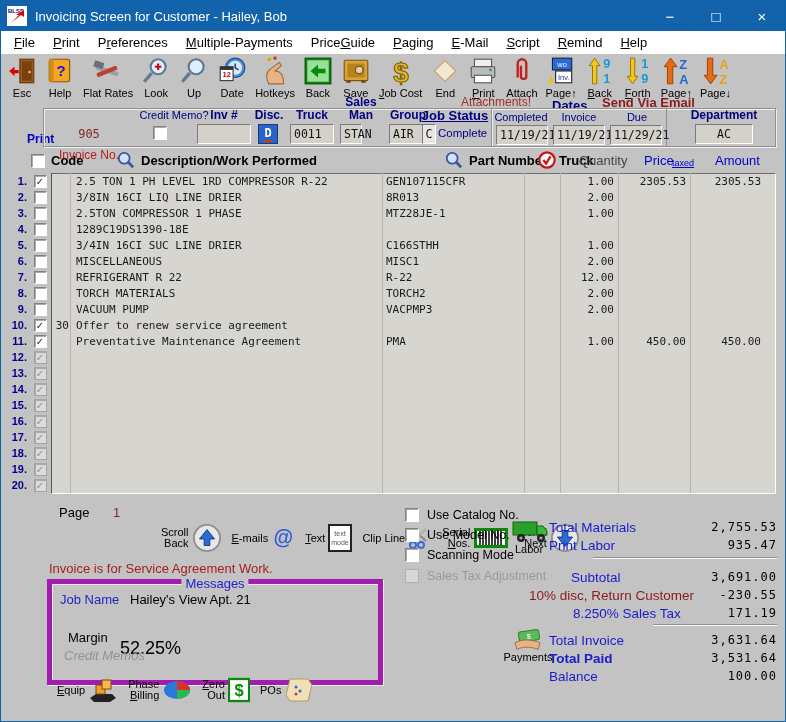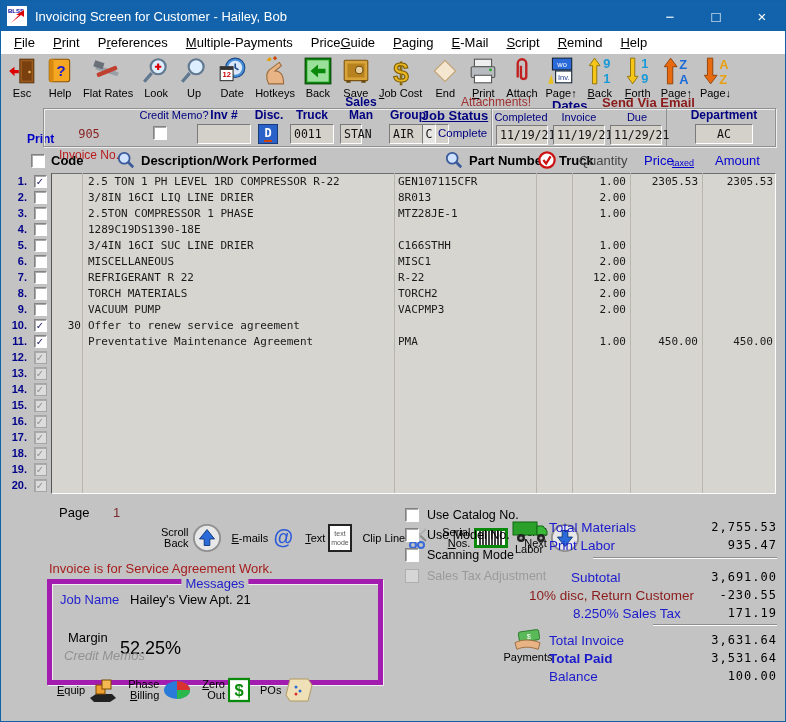--- a/index.html
+++ b/index.html
@@ -52,21 +52,21 @@
   .hicon{position:absolute;top:150px;width:18px;height:18px;}
   .hicon svg{width:100%;height:100%;display:block;}
   
   .gridframe{position:absolute;left:50px;top:172px;width:725px;height:321px;background:#d7d5d0;border:1px solid;border-color:#6e6e6e #fdfdfd #fdfdfd #555;}
   .grid{position:absolute;left:8px;top:172px;width:767px;}
   .grow{display:flex;height:16px;align-items:center;}
   .gnum{width:20px;text-align:right;font-size:11px;color:#00008b;font-weight:bold;padding-right:2px;flex:none;}
   .gcbc{width:22px;display:flex;justify-content:center;flex:none;}
   .gcell{height:16px;font-family:"DejaVu Sans Mono",monospace;font-size:11px;color:#1a1a1a;border-right:1px solid #b8b5af;
     display:flex;align-items:center;overflow:hidden;white-space:nowrap;flex:none;}
-  .c-code{width:32px;justify-content:flex-end;padding-right:1px;}
+  .c-code{width:20px;justify-content:flex-end;padding-right:1px;}
   .c-desc{width:312px;padding-left:5px;}
   .c-part{width:142px;padding-left:3px;}
   .c-truck{width:36px;}
   .c-qty{width:58px;justify-content:flex-end;padding-right:4px;}
   .c-price{width:72px;justify-content:flex-end;padding-right:4px;}
   .c-amt{width:72px;justify-content:flex-end;padding-right:2px;border-right:none;}
   
   .page-lbl{position:absolute;left:58px;top:504px;font-size:13px;color:#000;}
   .page-val{position:absolute;left:112px;top:504px;font-size:13px;color:#7b2b2b;}
   .navrow{position:absolute;left:160px;top:522px;display:flex;align-items:center;}
@@ -348,21 +348,21 @@
     <span class="sunken" style="left:1px;width:44px;text-align:right;">0011</span>
   </div>
 
   <div class="grp" style="left:338px;width:44px;">
     <span class="glabel" style="position:relative;top:-13px;white-space:normal;">Sales Man</span>
     <span class="sunken" style="left:1px;width:22px;">STAN</span>
   </div>
 
   <div class="grp" style="left:386px;width:42px;">
     <span class="glabel">Group</span>
-    <span class="sunken" style="left:2px;width:60px;text-align:center;">AIR</span>
+    <span class="sunken" style="left:2px;width:38px;text-align:center;">AIR</span>
   </div>
 
   <div class="grp" style="left:420px;width:68px;">
     <span class="glabel" style="font-size:13px;text-decoration:underline;">Job Status</span>
     <span class="sunken" style="left:1px;width:14px;background:#e8e6e2;justify-content:center;">C</span>
     <span class="js-status">Complete</span>
   </div>
 
   <div class="dates-frame">
     <span class="dlabel" style="left:2px;">Completed</span>

